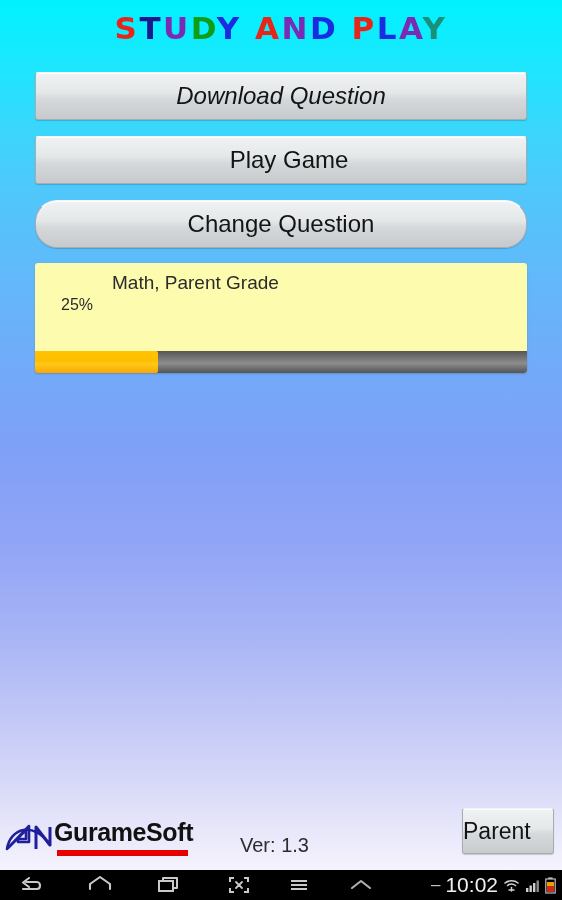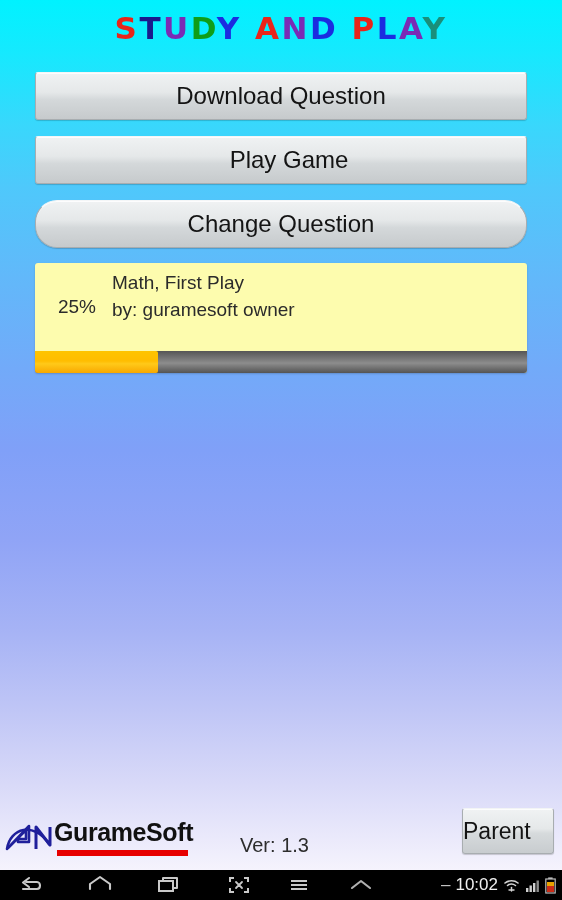--- a/index.html
+++ b/index.html
@@ -61,21 +61,21 @@
     border-radius: 3px;
     background: linear-gradient(to bottom, #f0f2f3 0%, #e5e8e9 42%, #d4d8da 58%, #c6cacc 100%);
     box-shadow: 0 1px 1px rgba(0,0,0,0.18), inset 0 1px 0 rgba(255,255,255,0.85);
     color: #141414;
     font-size: 24px;
     line-height: 46px;
     text-align: center;
     font-weight: 400;
     cursor: pointer;
   }
-  #btn-download { top: 72px; }
+  #btn-download { top: 72px; font-style: italic; }
   #btn-play     { top: 136px; padding-left: 16px; }
   #btn-change   { top: 200px; border-radius: 22px; }
 
   
   #info-panel {
     position: absolute;
     left: 35px;
     top: 263px;
     width: 492px;
     height: 110px;
@@ -90,21 +90,21 @@
     left: 0; top: 0;
     width: 492px;
     height: 88px;
   }
   #percent-label {
     position: absolute;
     left: 6px;
     top: 33px;
     width: 72px;
     text-align: center;
-    font-size: 19px;
+    font-size: 16px;
     color: #2b2b2b;
   }
   #info-lines {
     position: absolute;
     left: 77px;
     top: 6px;
     right: 6px;
   }
   #info-lines div {
     font-size: 19px;
@@ -224,21 +224,21 @@
     align-items: center;
     gap: 5px;
   }
   #status-dash {
     color: #c8c8c8;
     font-size: 17px;
     line-height: 30px;
   }
   #clock {
     color: #f0f0f0;
-    font-size: 17px;
+    font-size: 21px;
     line-height: 30px;
     font-family: "Liberation Sans", sans-serif;
   }
 </style>
 </head>
 <body>
 
 <div id="screen" style="--bg-top: #00f2ff; --bg-bottom: #fbfaff;">
 
   <div id="app-title"><span class="ltr" style="color: rgb(232, 37, 26);">S</span><span class="ltr" style="color: rgb(26, 26, 140);">T</span><span class="ltr" style="color: rgb(122, 43, 181);">U</span><span class="ltr" style="color: rgb(15, 158, 24);">D</span><span class="ltr" style="color: rgb(27, 44, 224);">Y</span><span class="ltr" style="color: rgb(0, 242, 255);"> </span><span class="ltr" style="color: rgb(232, 37, 26);">A</span><span class="ltr" style="color: rgb(122, 43, 181);">N</span><span class="ltr" style="color: rgb(27, 44, 224);">D</span><span class="ltr" style="color: rgb(0, 242, 255);"> </span><span class="ltr" style="color: rgb(232, 37, 26);">P</span><span class="ltr" style="color: rgb(27, 44, 224);">L</span><span class="ltr" style="color: rgb(122, 43, 181);">A</span><span class="ltr" style="color: rgb(26, 143, 122);">Y</span></div>
@@ -246,22 +246,21 @@
   <div class="btn" id="btn-download">Download Question</div>
 
   <div class="btn" id="btn-play">Play Game</div>
 
   <div class="btn" id="btn-change">Change Question</div>
 
   <div id="info-panel" style="background: rgb(253, 252, 174);">
     <div id="info-body">
       <div id="percent-label">25%</div>
       <div id="info-lines">
-        <div>Math, First Play</div>
-        <div>by: guramesoft owner</div>
+        <div>Math, Parent Grade</div>
       </div>
     </div>
     <div id="progress-track">
       <div id="progress-fill" style="width: 123px;"></div>
     </div>
   </div>
 
   <div id="footer">
     <div id="logo-wrap">
       <svg id="logo-mark" viewBox="0 0 52 38">

